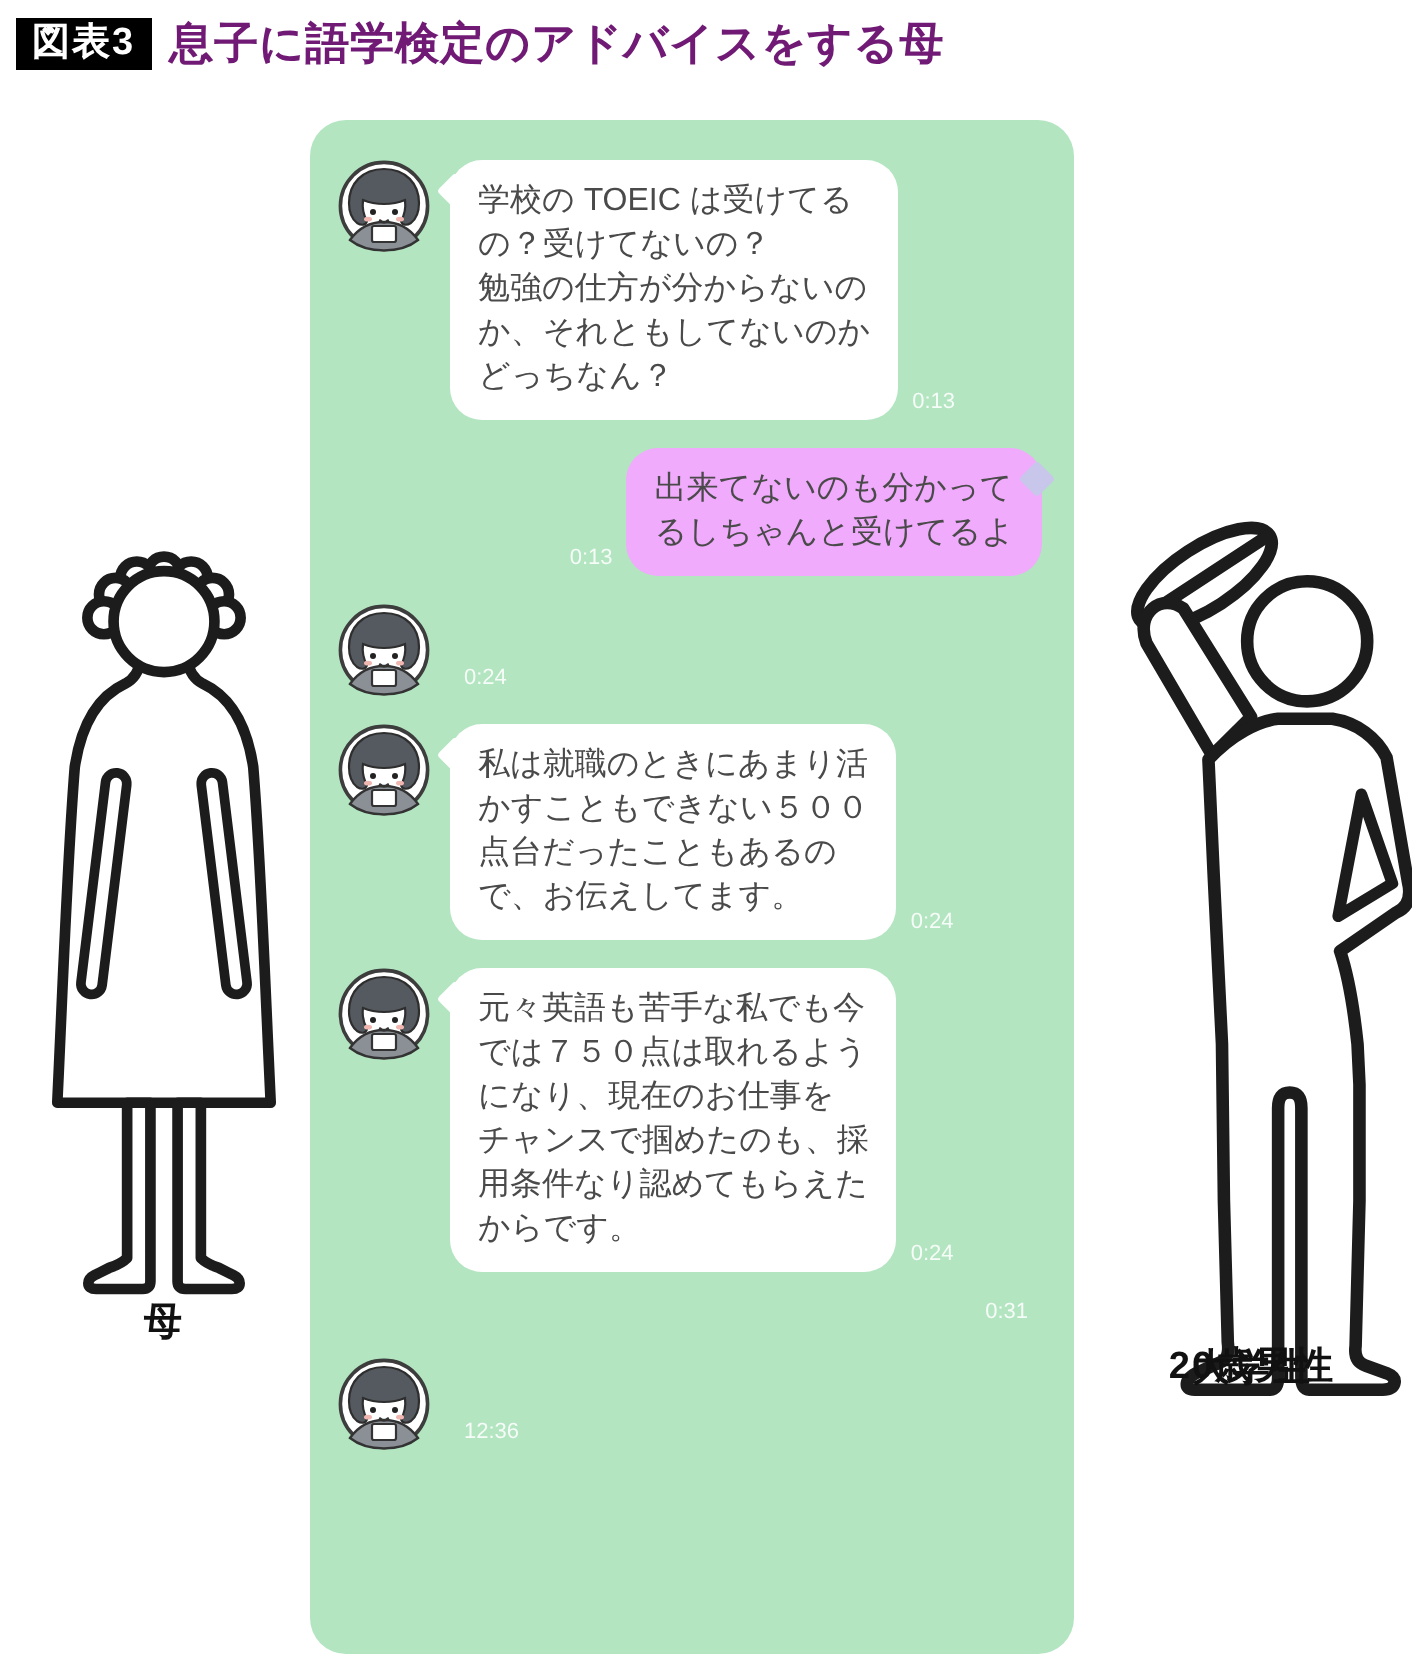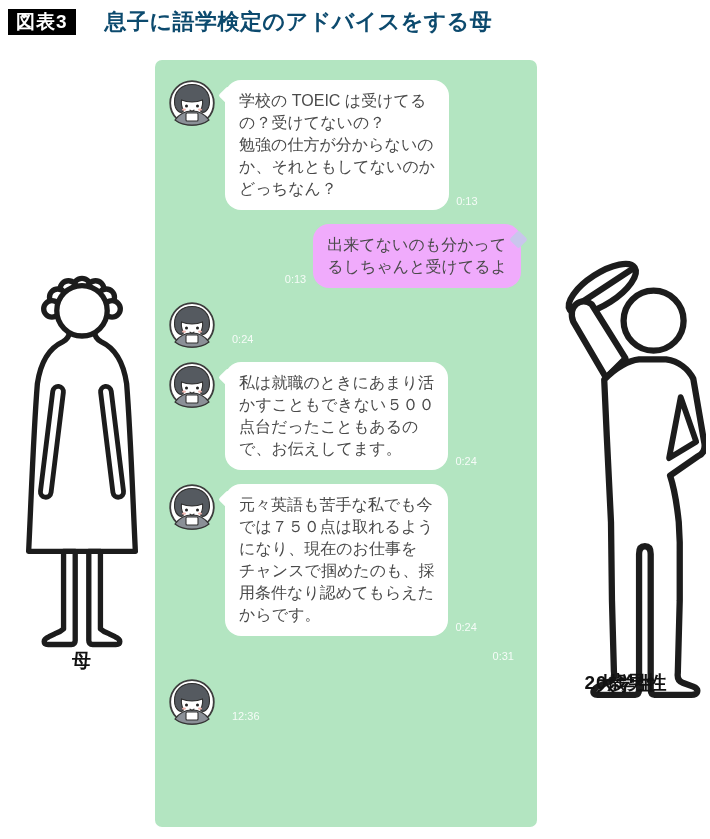--- a/index.html
+++ b/index.html
@@ -8,26 +8,26 @@
     font-family:"Liberation Sans","DejaVu Sans",sans-serif;
     width:710px; height:839px; position:relative; overflow:hidden;
     color:#1a1a1a;
   }
   
   .title-row { position:absolute; left:8px; top:7px; display:flex; align-items:center; gap:9px; }
   .title-badge {
     background:#000; color:#fff; font-weight:bold; font-size:19px;
     padding:3px 8px 4px; line-height:1; letter-spacing:1px;
   }
-  .title-text { font-size:22px; font-weight:bold; color:#0c4a6e; letter-spacing:0.5px;margin-left:20px; }
+  .title-text { font-size:22px; font-weight:bold; color:#701a75; letter-spacing:0.5px; }
 
   
   .chat-panel {
     position:absolute; left:155px; top:60px; width:382px; height:767px;
-    background:#b3e5c1; border-radius:7px;
+    background:#b3e5c1; border-radius:18px;
     padding:20px 16px 18px 14px;
     display:flex; flex-direction:column; gap:14px;
   }
   .msg-row { display:flex; align-items:flex-start; }
   .msg-row.son { justify-content:flex-end; }
   .avatar {
     width:46px; height:46px; flex:0 0 46px; margin-right:10px;
   }
   .bubble {
     position:relative; background:#ffffff; border-radius:16px;

